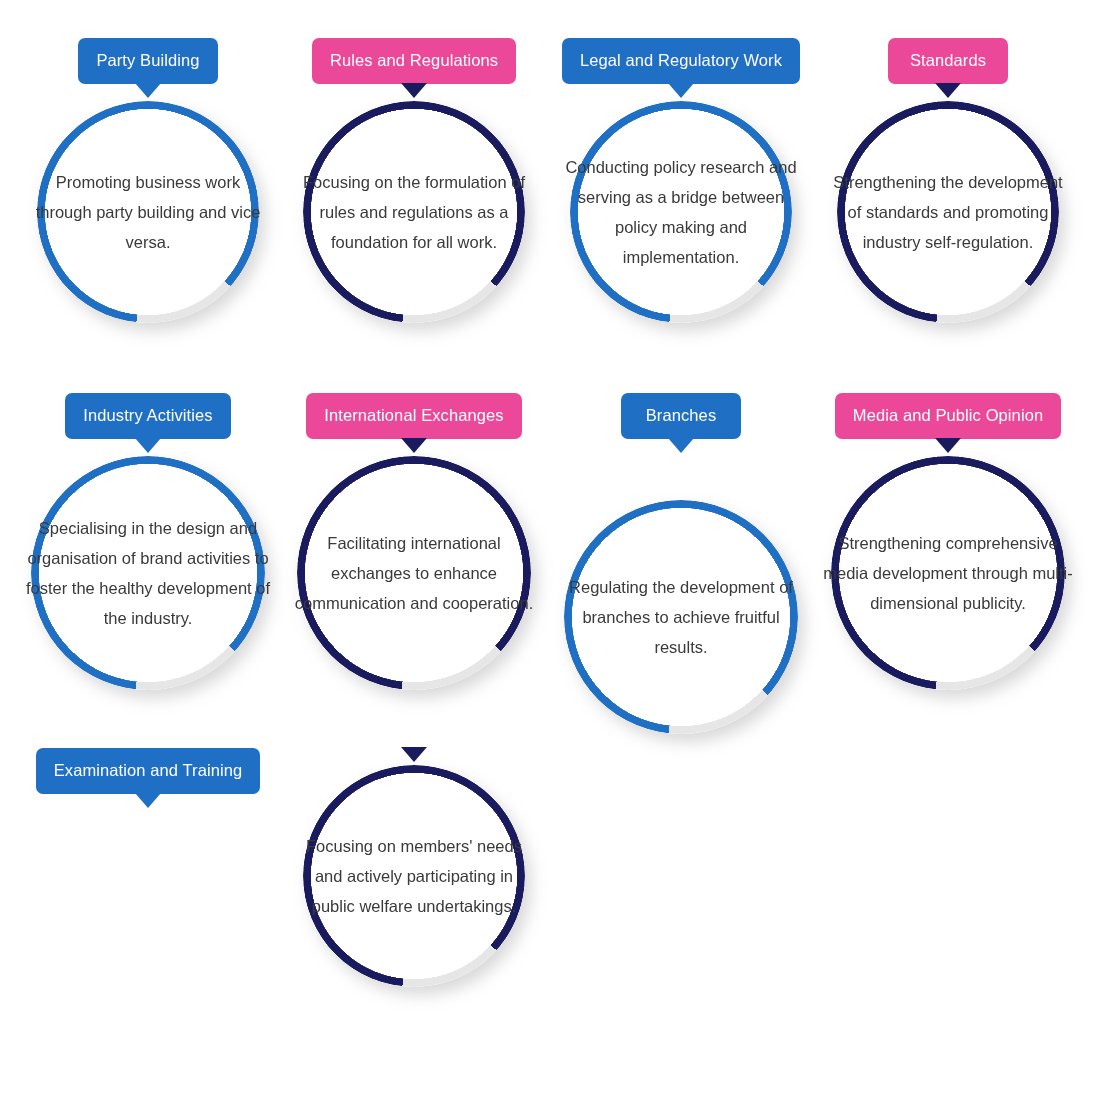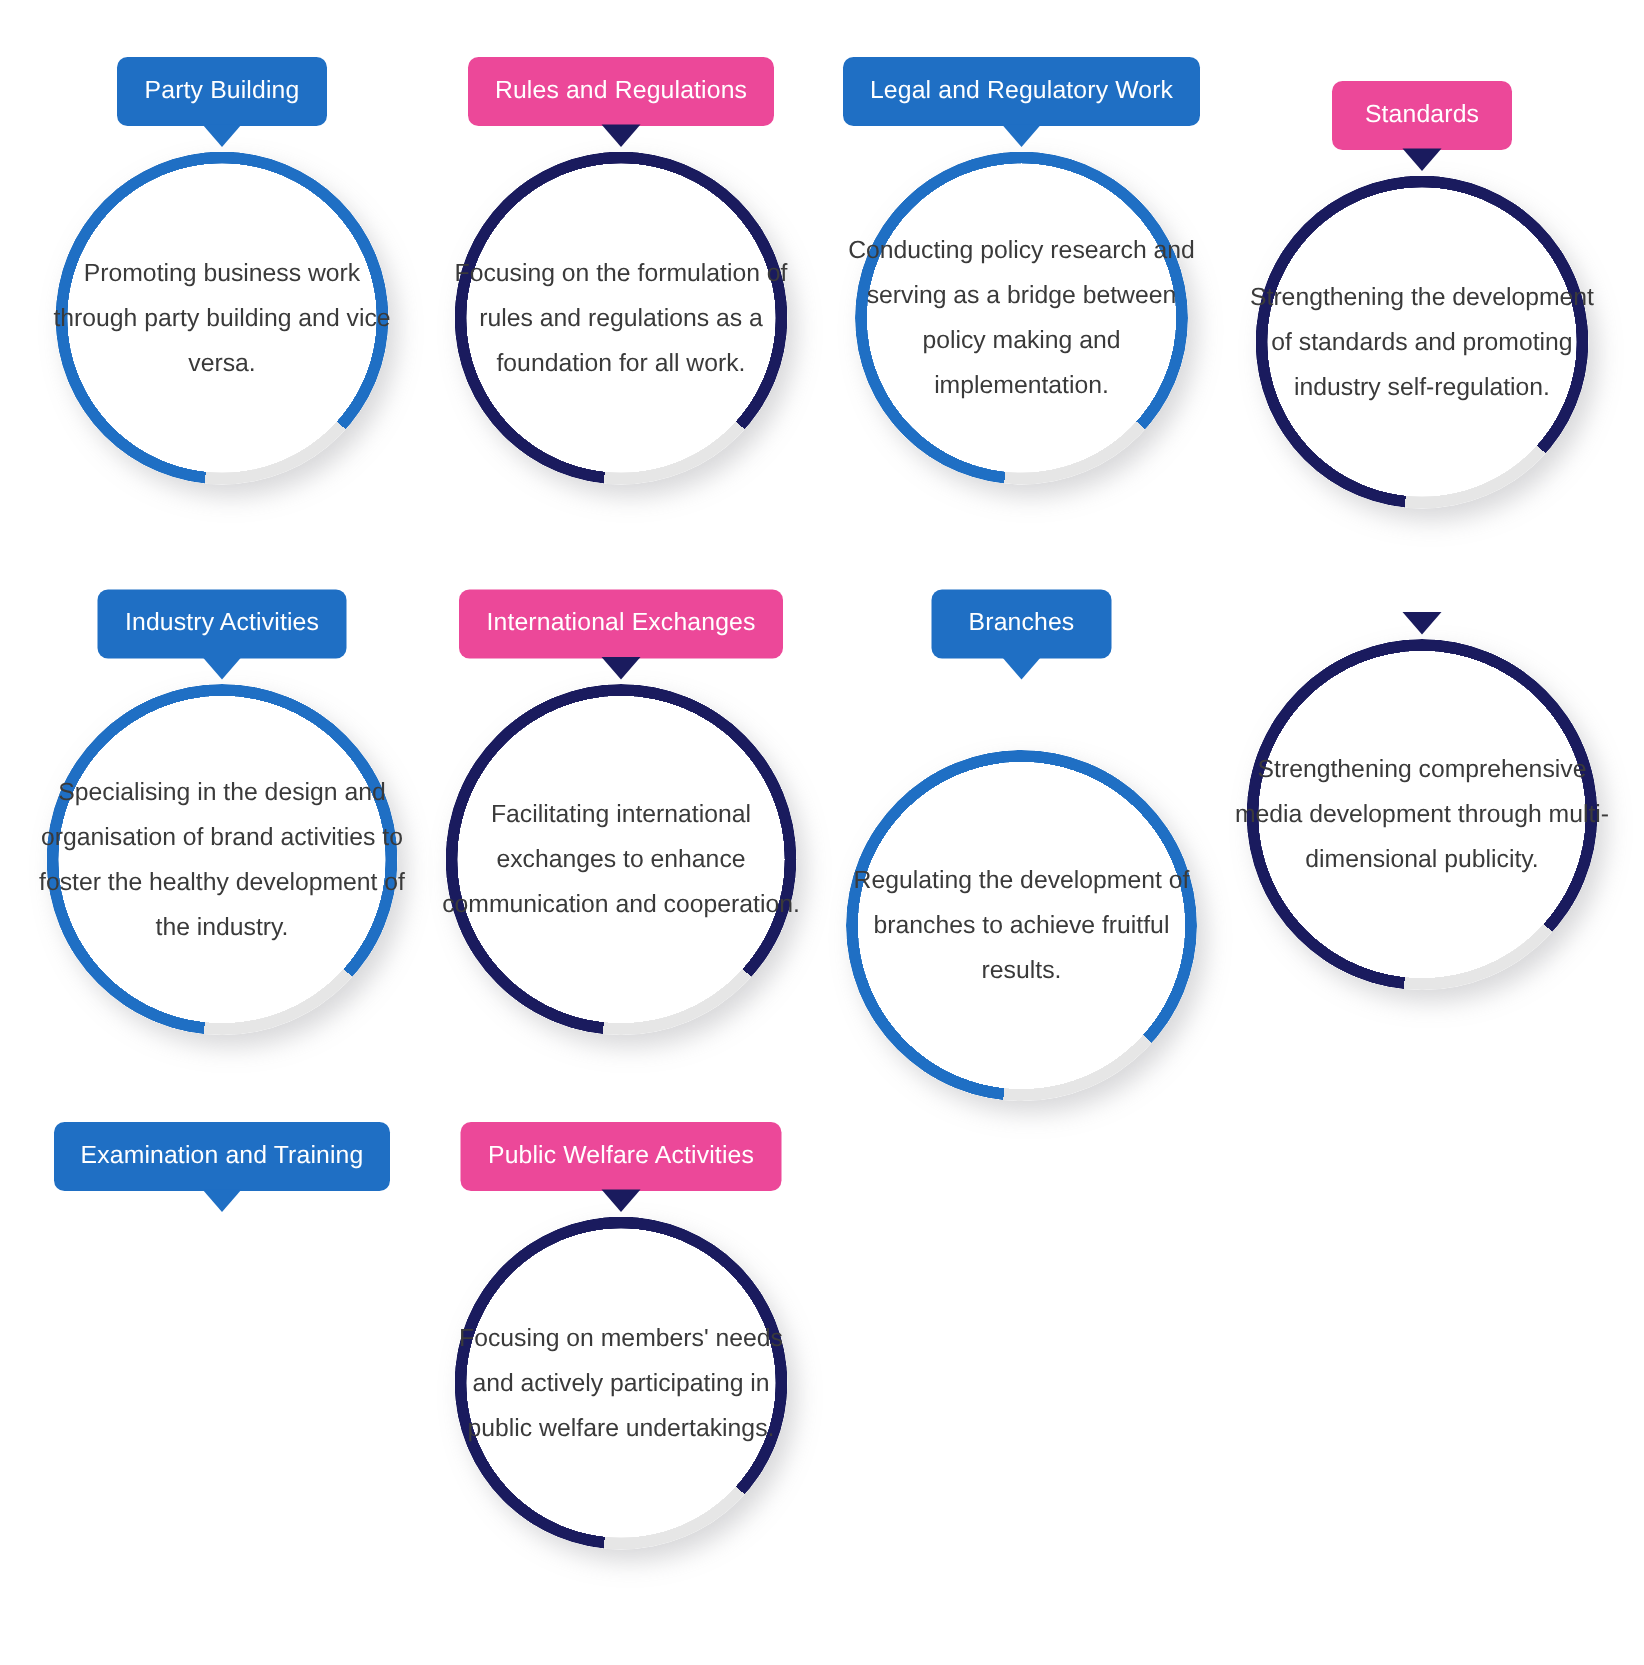--- a/index.html
+++ b/index.html
@@ -15,21 +15,21 @@
   }
 
   
   .card{
     position:absolute;
     width:266px;
     display:flex;
     flex-direction:column;
     align-items:center;
   }
-  .card.narrow{width:256px;margin-top:16px;}
+  .card.narrow{width:256px;}
 
   
   .tab-wrap{
     position:relative;
     display:flex;
     flex-direction:column;
     align-items:center;
     z-index:4;
   }
   .tab{
@@ -231,39 +231,39 @@
     <div class="ring-wrap big">
       <div class="ring-shadow"></div>
       <div class="ring-grey"></div>
       <div class="ring-arc blue"></div>
       <div class="ring-face"></div>
       <div class="ring-text">Regulating the development of branches to achieve fruitful results.</div>
     </div>
   </div>
     <div class="card narrow" style="left: 820px; top: 393px;">
     <div class="tab-wrap">
+      <div class="tab navy">Media and Public Opinion</div>
       <div class="pointer navy"></div>
     </div>
     <div class="ring-wrap big">
       <div class="ring-shadow"></div>
       <div class="ring-grey"></div>
       <div class="ring-arc navy"></div>
       <div class="ring-face"></div>
       <div class="ring-text">Strengthening comprehensive media development through multi-dimensional publicity.</div>
     </div>
   </div>
     <div class="card" style="left: 15px; top: 748px;">
     <div class="tab-wrap">
       <div class="tab blue">Examination and Training</div>
       <div class="pointer blue"></div>
     </div>
   </div>
     <div class="card" style="left: 281px; top: 748px;">
     <div class="tab-wrap">
-      <div class="tab navy">Public Welfare Activities</div>
       <div class="pointer navy"></div>
     </div>
     <div class="ring-wrap">
       <div class="ring-shadow"></div>
       <div class="ring-grey"></div>
       <div class="ring-arc navy"></div>
       <div class="ring-face"></div>
       <div class="ring-text">Focusing on members' needs and actively participating in public welfare undertakings.</div>
     </div>
   </div>

